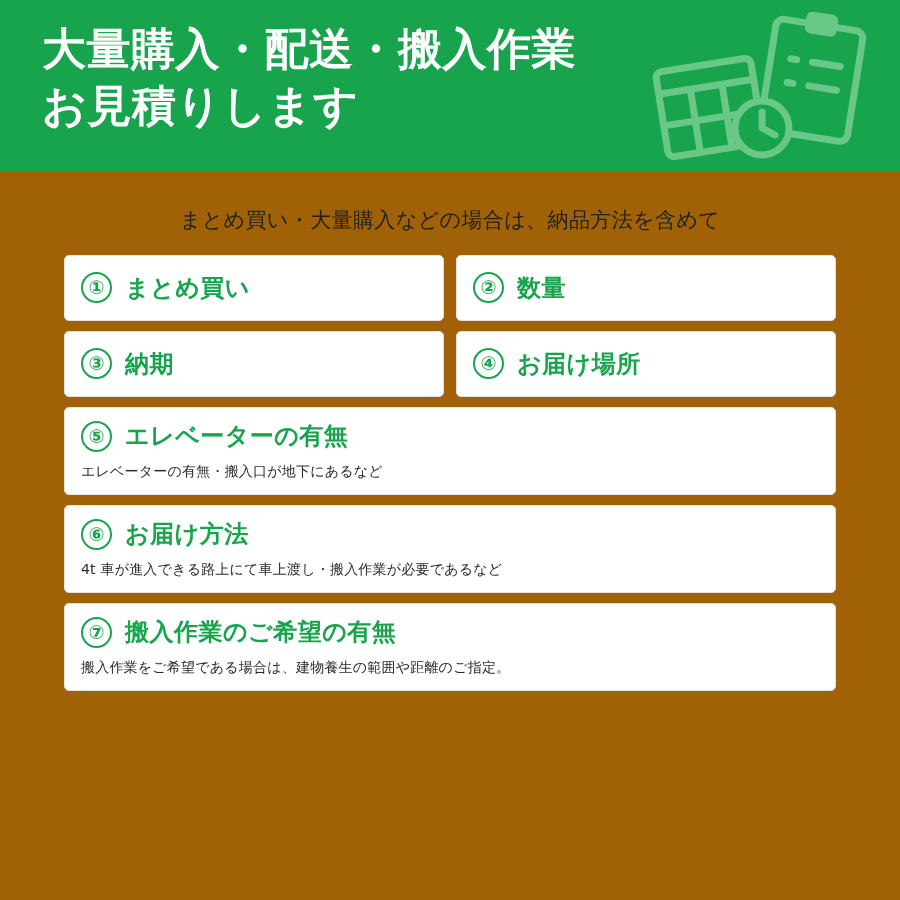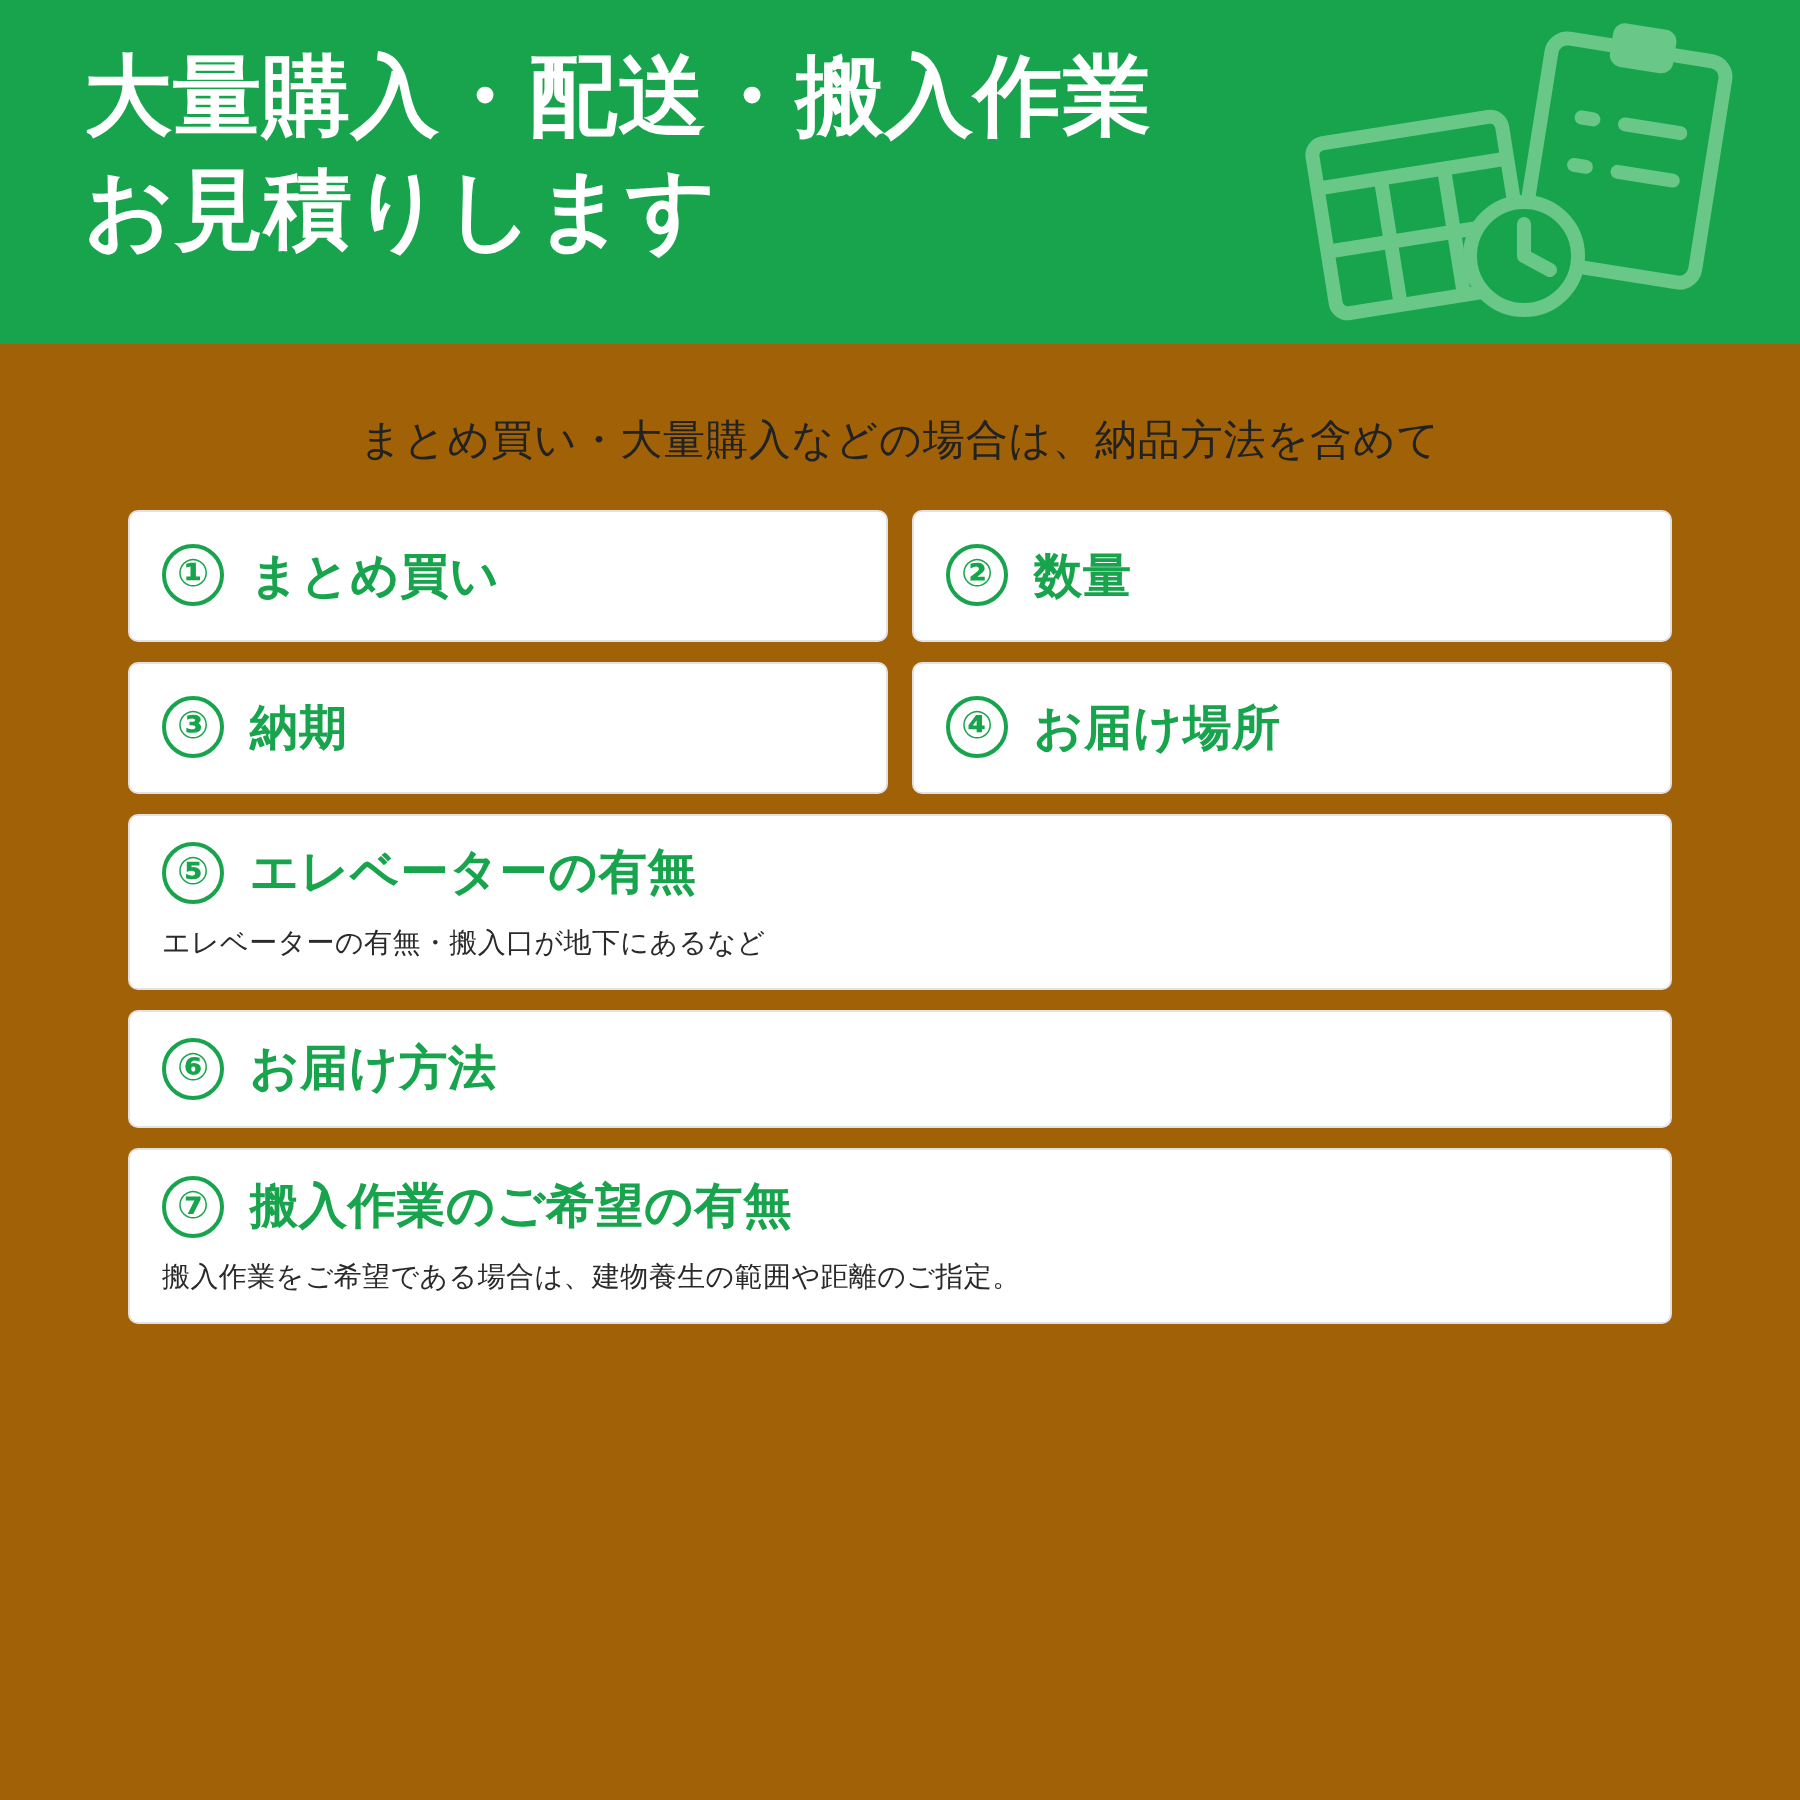--- a/index.html
+++ b/index.html
@@ -205,20 +205,21 @@
           <span class="heading">エレベーターの有無</span>
         </div>
         <div class="sub">エレベーターの有無・搬入口が地下にあるなど</div>
       </div>
 
       <div class="card full">
         <div class="row">
           <span class="num">⑥</span>
           <span class="heading">お届け方法</span>
         </div>
+        <div class="sub">4t 車が進入できる路上にて車上渡し・搬入作業が必要であるなど</div>
       </div>
 
       <div class="card full">
         <div class="row">
           <span class="num">⑦</span>
           <span class="heading">搬入作業のご希望の有無</span>
         </div>
         <div class="sub">搬入作業をご希望である場合は、建物養生の範囲や距離のご指定。</div>
       </div>
 

